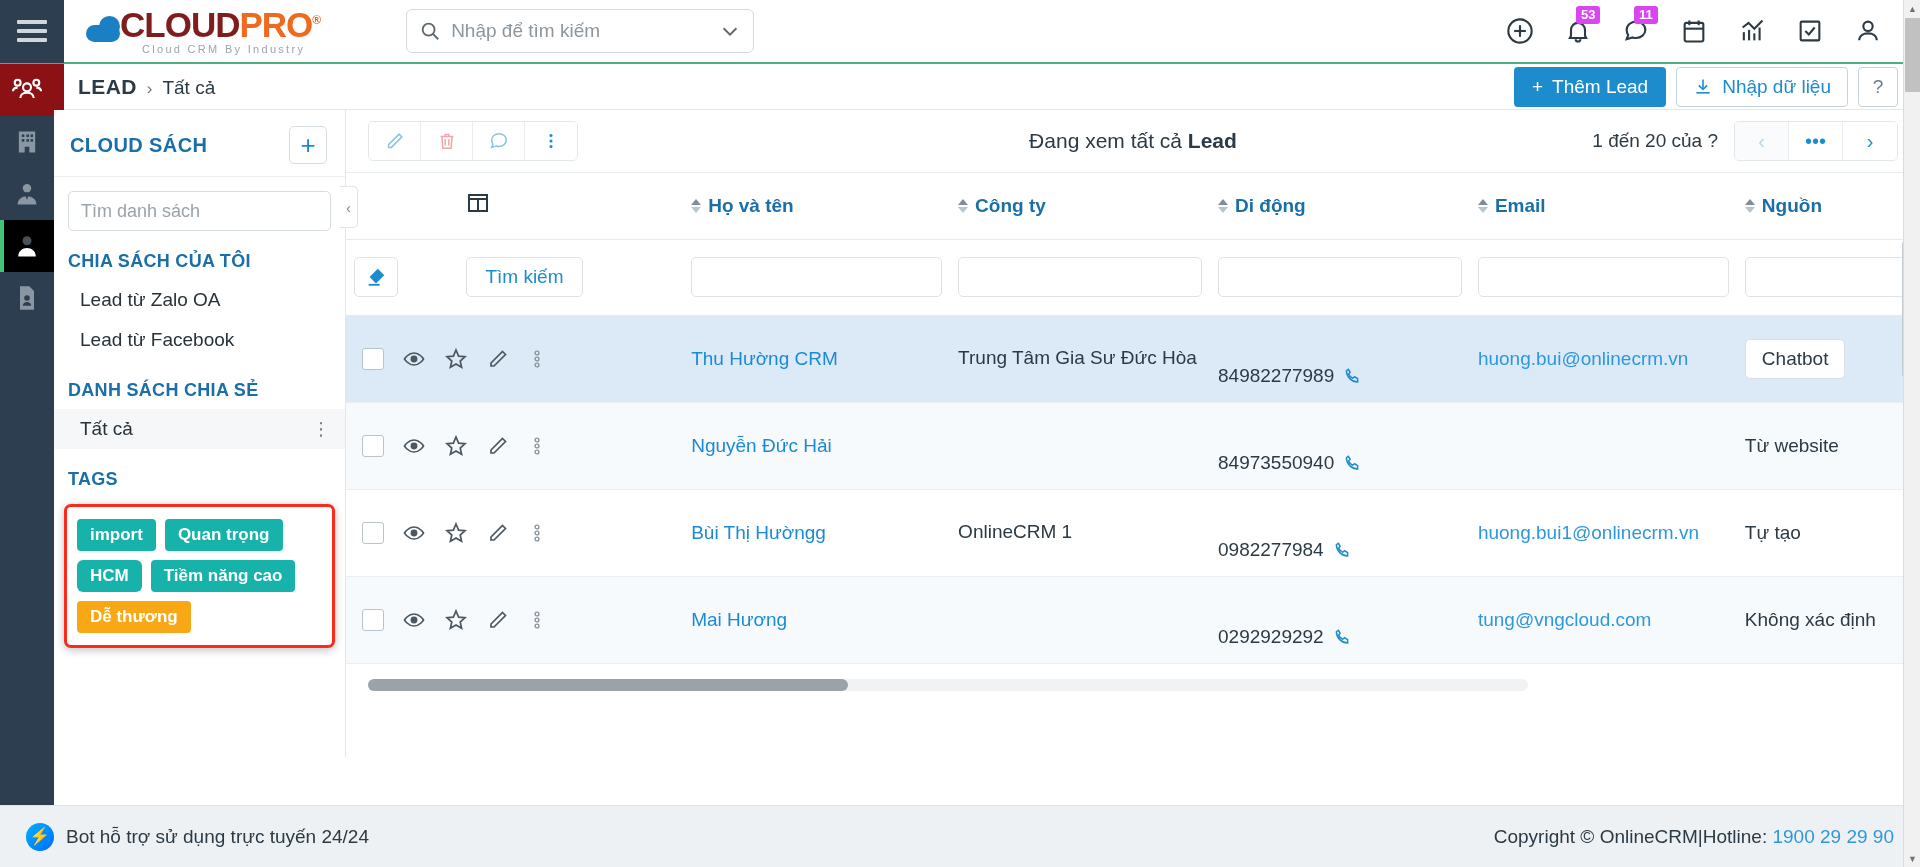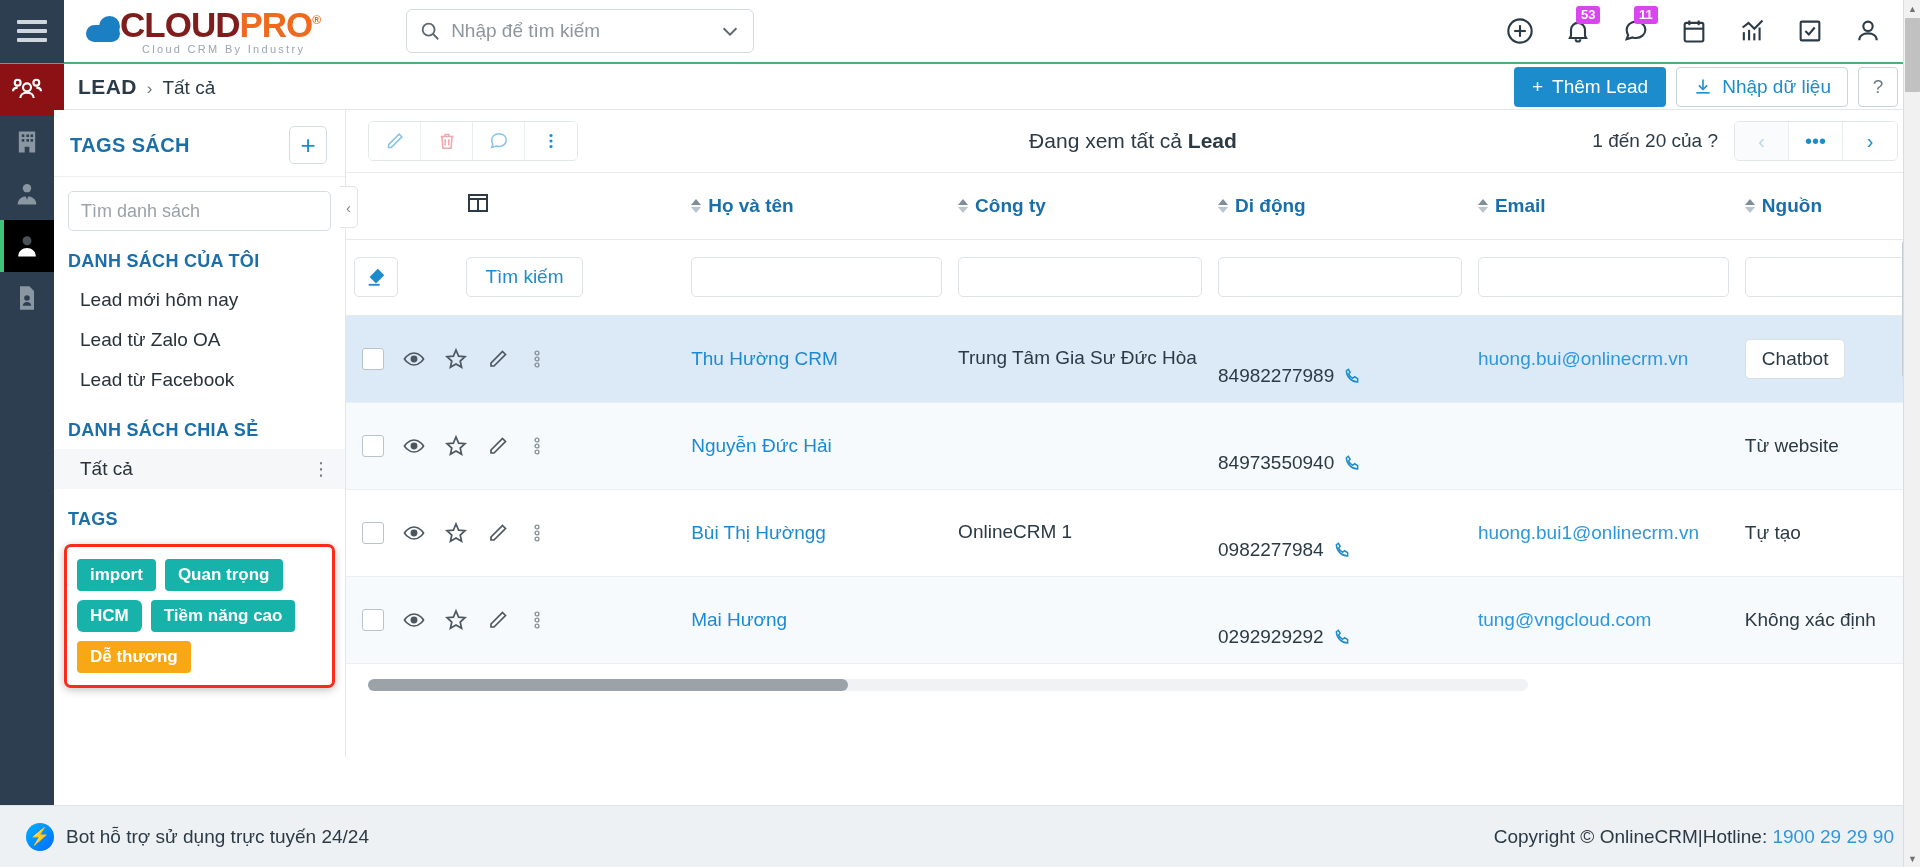--- a/index.html
+++ b/index.html
@@ -475,30 +475,29 @@
       <svg width="28" height="28" viewBox="0 0 24 24" fill="#8a96a1">
         <path d="M6 2h8l4 4v16H6z"></path>
         <circle cx="12" cy="12" r="2.4" fill="#2d3e50"></circle>
         <path d="M8.4 18.6c0-2 1.6-3.2 3.6-3.2s3.6 1.2 3.6 3.2z" fill="#2d3e50"></path>
       </svg>
     </div>
   </div>
 
   <div class="listpanel">
     <div class="lp-head">
-      <span class="lp-title">TAGS SÁCH</span>
+      <span class="lp-title">CLOUD SÁCH</span>
       <button class="lp-add">+</button>
     </div>
 
     <div class="lp-search">
       <input value="" placeholder="Tìm danh sách" style="">
     </div>
 
-    <div class="lp-section">DANH SÁCH CỦA TÔI</div>
-    <div class="lp-link">Lead mới hôm nay</div>
+    <div class="lp-section">CHIA SÁCH CỦA TÔI</div>
     <div class="lp-link">Lead từ Zalo OA</div>
     <div class="lp-link">Lead từ Facebook</div>
 
     <div class="lp-section">DANH SÁCH CHIA SẺ</div>
     <div class="lp-link active">
       <span>Tất cả</span>
       <span class="lp-dots">⋮</span>
     </div>
 
     <div class="lp-section">TAGS</div>

